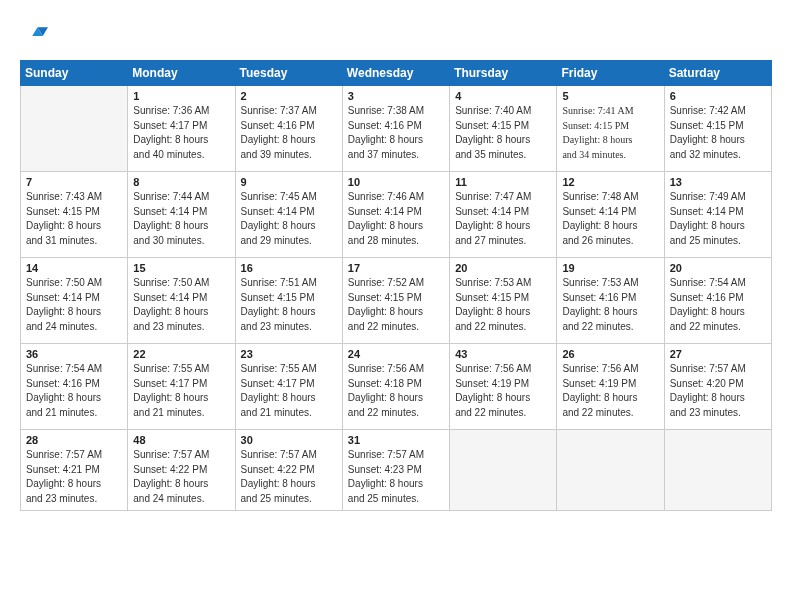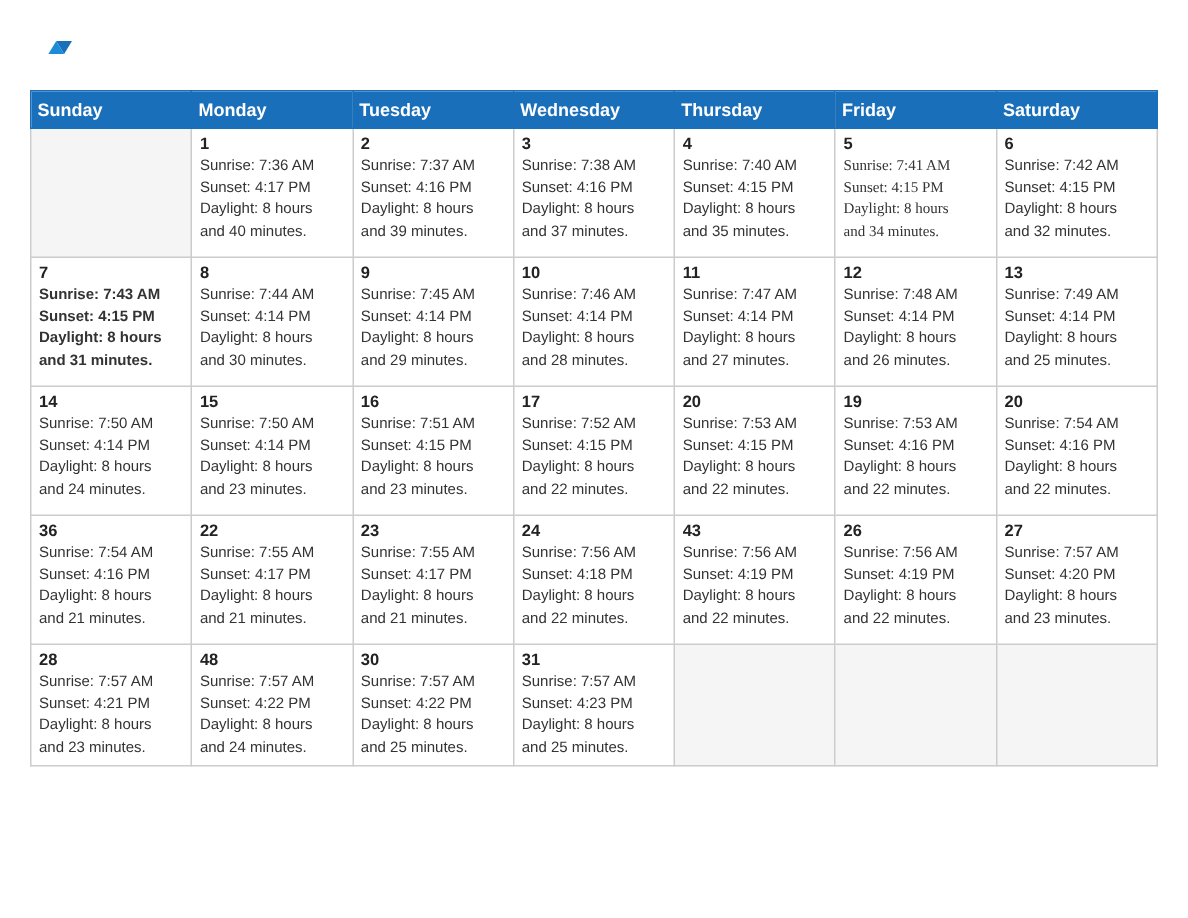--- a/index.html
+++ b/index.html
@@ -173,21 +173,21 @@
             <div class="day-num">6</div>
             <div class="day-info" style="white-space: pre-line;">Sunrise: 7:42 AM
 Sunset: 4:15 PM
 Daylight: 8 hours
 and 32 minutes.</div>
           </td>
         </tr>
         <tr class="week-row">
           <td>
             <div class="day-num">7</div>
-            <div class="day-info" style="white-space: pre-line; font-weight: bold;">Sunrise: 7:43 AM
+            <div class="day-info" style="white-space: pre-line;">Sunrise: 7:43 AM
 Sunset: 4:15 PM
 Daylight: 8 hours
 and 31 minutes.</div>
           </td>
           <td>
             <div class="day-num">8</div>
             <div class="day-info" style="white-space: pre-line;">Sunrise: 7:44 AM
 Sunset: 4:14 PM
 Daylight: 8 hours
 and 30 minutes.</div>

